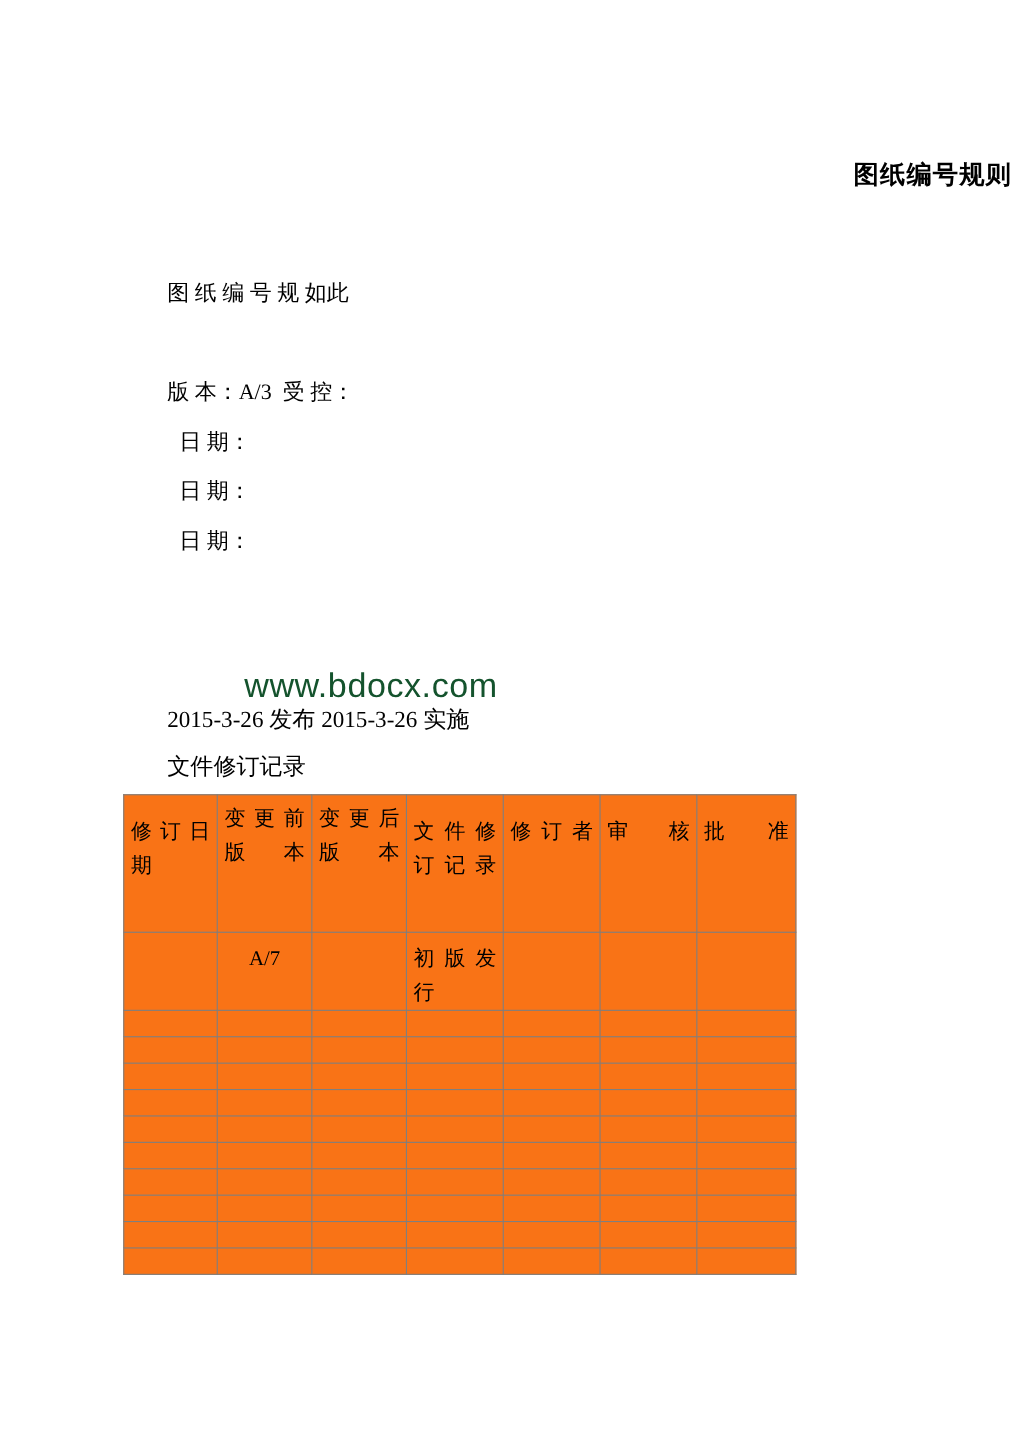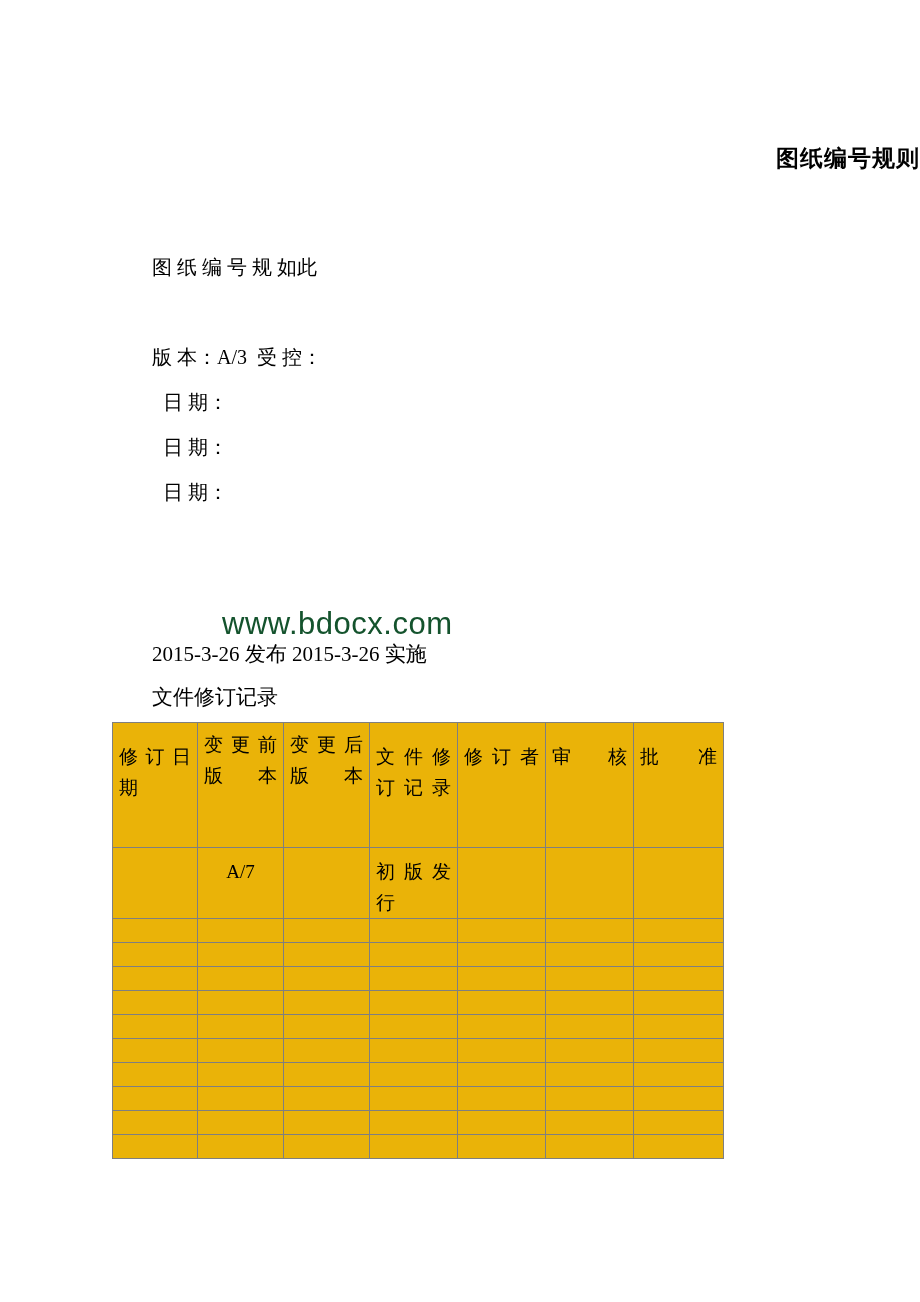--- a/index.html
+++ b/index.html
@@ -85,21 +85,21 @@
 
   
   .rev-table {
     position: absolute;
     left: 112px;
     top: 722px;
     width: 611px;
     border-collapse: collapse;
     table-layout: fixed;
     z-index: 2;
-    background: #eab308;
+    background: #f97316;
   }
   .rev-table td {
     border: 1px solid #7f7f7f;
     padding: 0;
     vertical-align: top;
     font-size: 19px;
     line-height: 31px;
     overflow: hidden;
   }
   .rev-table tr.header-row td {

